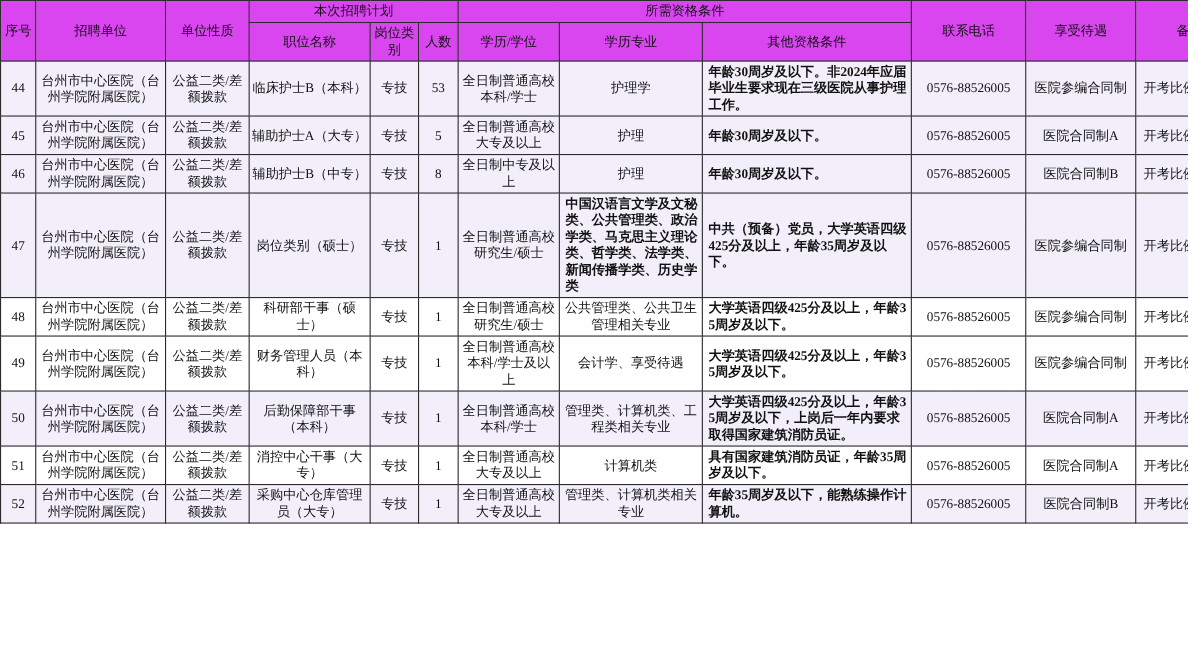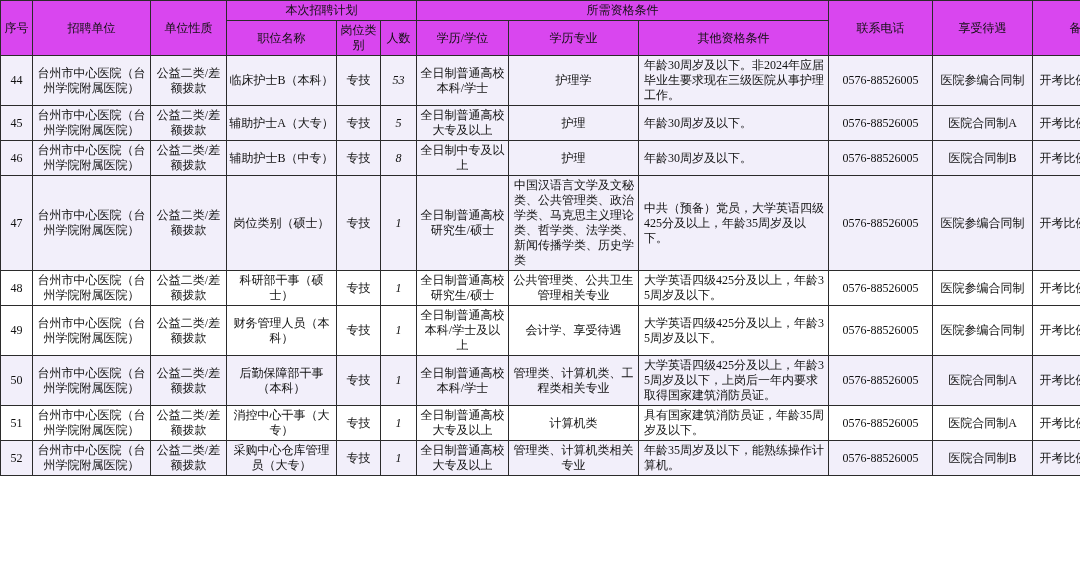--- a/index.html
+++ b/index.html
@@ -78,24 +78,25 @@
   .c-treat { width: 100px; }
   .c-note  { width: 98px; }
 
   tbody td {
     font-size: 11.5px;
   }
   tbody td.left {
     text-align: left;
     padding-left: 5px;
     padding-right: 0;
+    font-weight: bold;
   }
   tbody tr.rowA td { background: #f2effa; }
   tbody tr.rowB td { background: #ffffff; }
-  td.num-cell { font-weight: bold; font-size: 13px; font-style: italic; }
+  td.num-cell { font-weight: bold; font-size: 13px; }
   td.seq-cell { font-size: 12.5px; }
 </style>
 </head>
 <body>
 
 <div class="sheet">
   <div class="watermark">聘医资</div>
   <div class="watermark wm2">网络</div>
 
   <table class="tbl">

